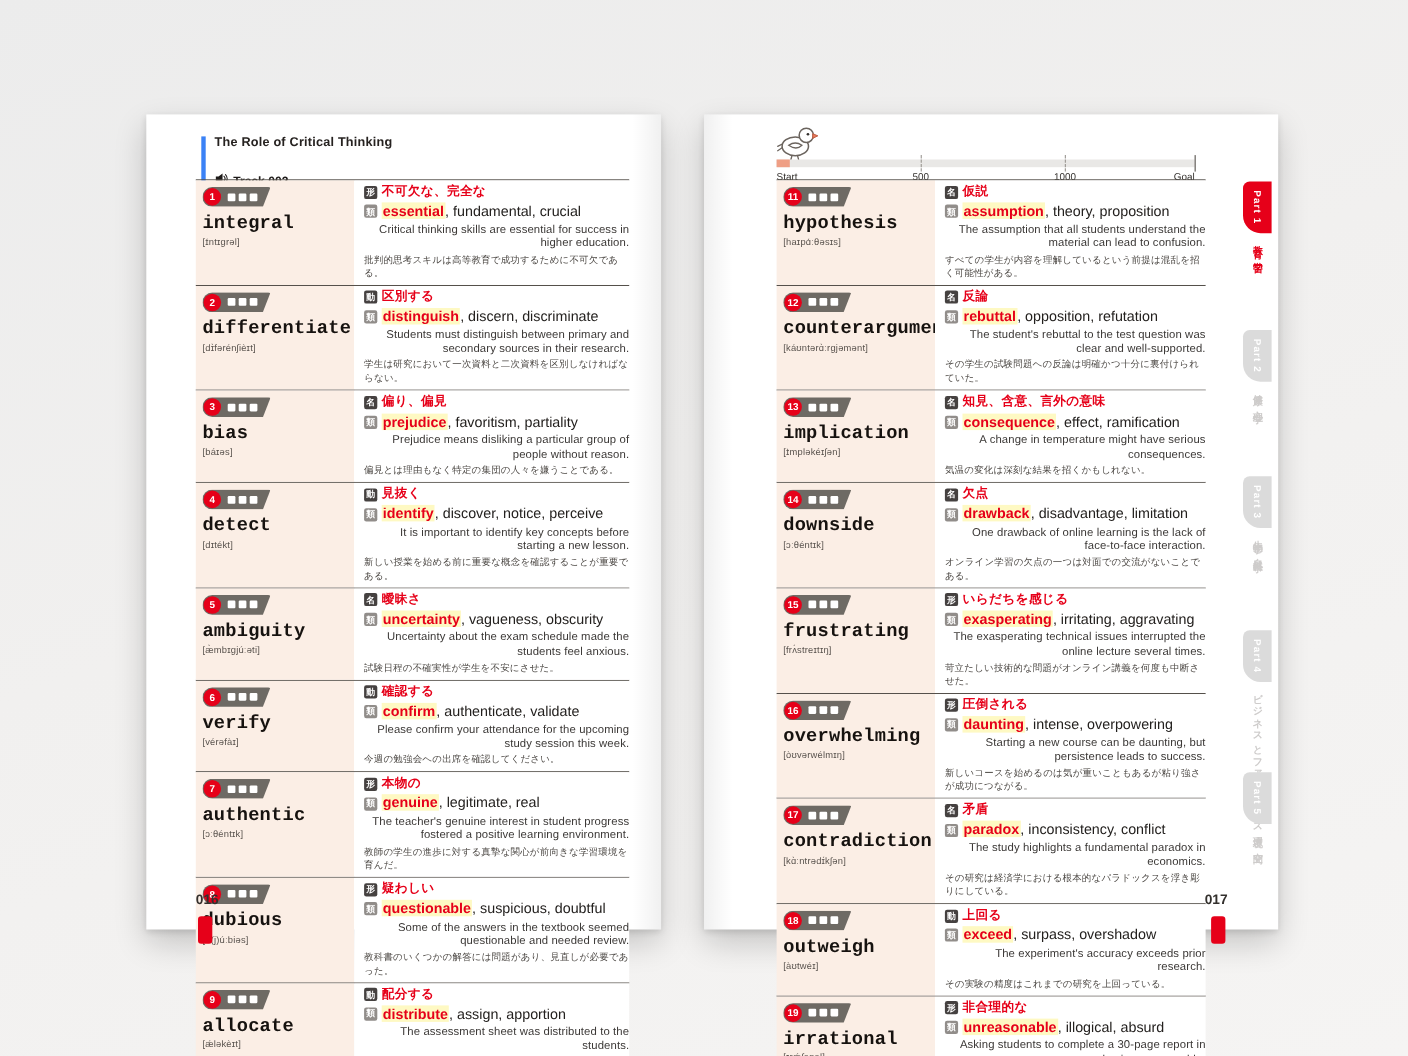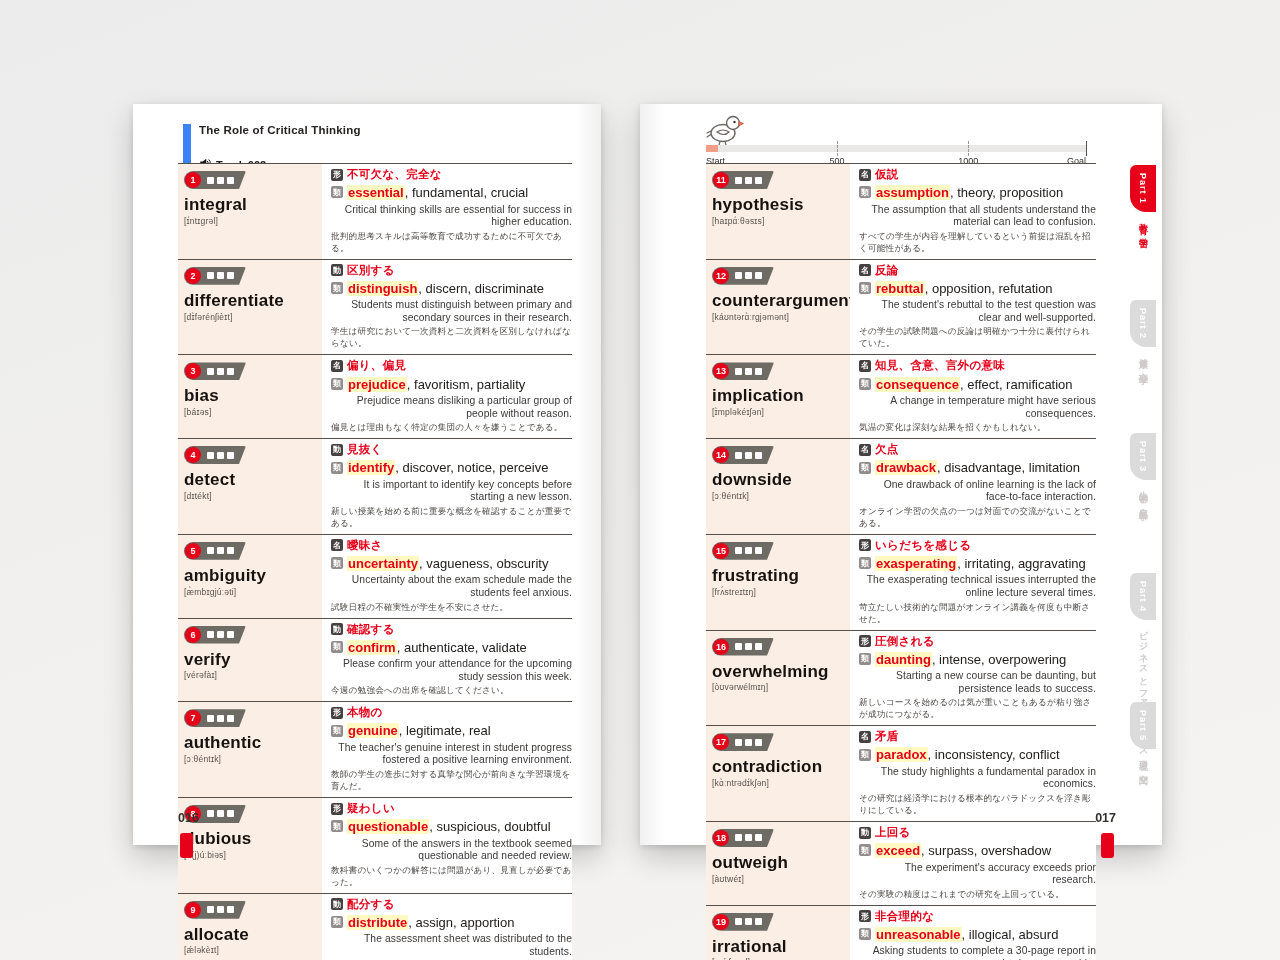--- a/index.html
+++ b/index.html
@@ -18,21 +18,21 @@
   .page-left::after {
     content:""; position:absolute; right:0; top:0; bottom:0; width:26px;
     background:linear-gradient(90deg, rgba(0,0,0,0) 0%, rgba(0,0,0,.06) 100%); pointer-events:none;
   }
   .page-right::before {
     content:""; position:absolute; left:0; top:0; bottom:0; width:26px;
     background:linear-gradient(270deg, rgba(0,0,0,0) 0%, rgba(0,0,0,.06) 100%); pointer-events:none;
   }
 
   
-  .lp-header { position:absolute; left:50px; top:20px; border-left:8px solid #3b82f6; padding-left:8px; }
+  .lp-header { position:absolute; left:50px; top:20px; border-left:4px solid #3b82f6; padding-left:8px; }
   .lp-title { font-size:11.5px; font-weight:bold; color:#262220; letter-spacing:.2px; }
   .lp-track { display:flex; align-items:center; gap:4px; margin-top:20px; }
   .lp-track .txt { font-size:11px; font-weight:bold; color:#1d1a18; }
 
   
   .entries { position:absolute; top:59px; }
   .page-left  .entries { left:45px; width:394px; }
   .page-right .entries { left:66px; width:390px; }
   .entry { display:flex; border-top:1px solid #55504b; min-height:63px; }
   .entry:last-child { border-bottom:1px solid #55504b; }
@@ -40,21 +40,21 @@
   .e-right { flex:1; padding:4px 0 4px 9px; background:#fff; }
 
   .pill { display:inline-flex; align-items:center; height:18px; background:#6e6a64;
           border-radius:9px 2px 2px 9px; padding:0 11px 0 1px;
           clip-path:polygon(0 0,100% 0,calc(100% - 7px) 100%,0 100%); }
   .pill .num { min-width:16px; height:16px; border-radius:8px; background:#e60019; color:#fff;
                font-size:9px; font-weight:bold; display:flex; align-items:center; justify-content:center;
                padding:0 2px; margin-right:4px; }
   .pill .box { width:7px; height:7px; background:#fff; border-radius:1px; display:inline-block; margin:0 1.5px; }
 
-  .word { font-size:17px; font-weight:bold; color:#16120f; margin-top:7px; letter-spacing:.2px; line-height:1.05; }
+  .word { font-size:17px; font-weight:bold; color:#16120f; margin-top:7px; letter-spacing:.2px; line-height:1.05;font-family:Liberation Mono, monospace; }
   .pron { font-size:8.5px; color:#58524d; margin-top:2px; letter-spacing:.2px; }
 
   .line { display:flex; align-items:center; gap:4px; line-height:1.15; }
   .tagicon { width:12px; height:12px; border-radius:2px; color:#fff; font-size:8px; font-weight:bold;
              display:inline-flex; align-items:center; justify-content:center; flex-shrink:0; }
   .pos-icon { background:#454140; }
   .syn-icon { background:#918d8a; }
   .meaning { font-size:11.5px; font-weight:bold; color:#e60019; letter-spacing:.3px; }
   .synline { margin-top:2px; }
   .syn-head { font-size:13px; font-weight:bold; color:#e60019; background:#fef9c3; padding:0 1px; }

